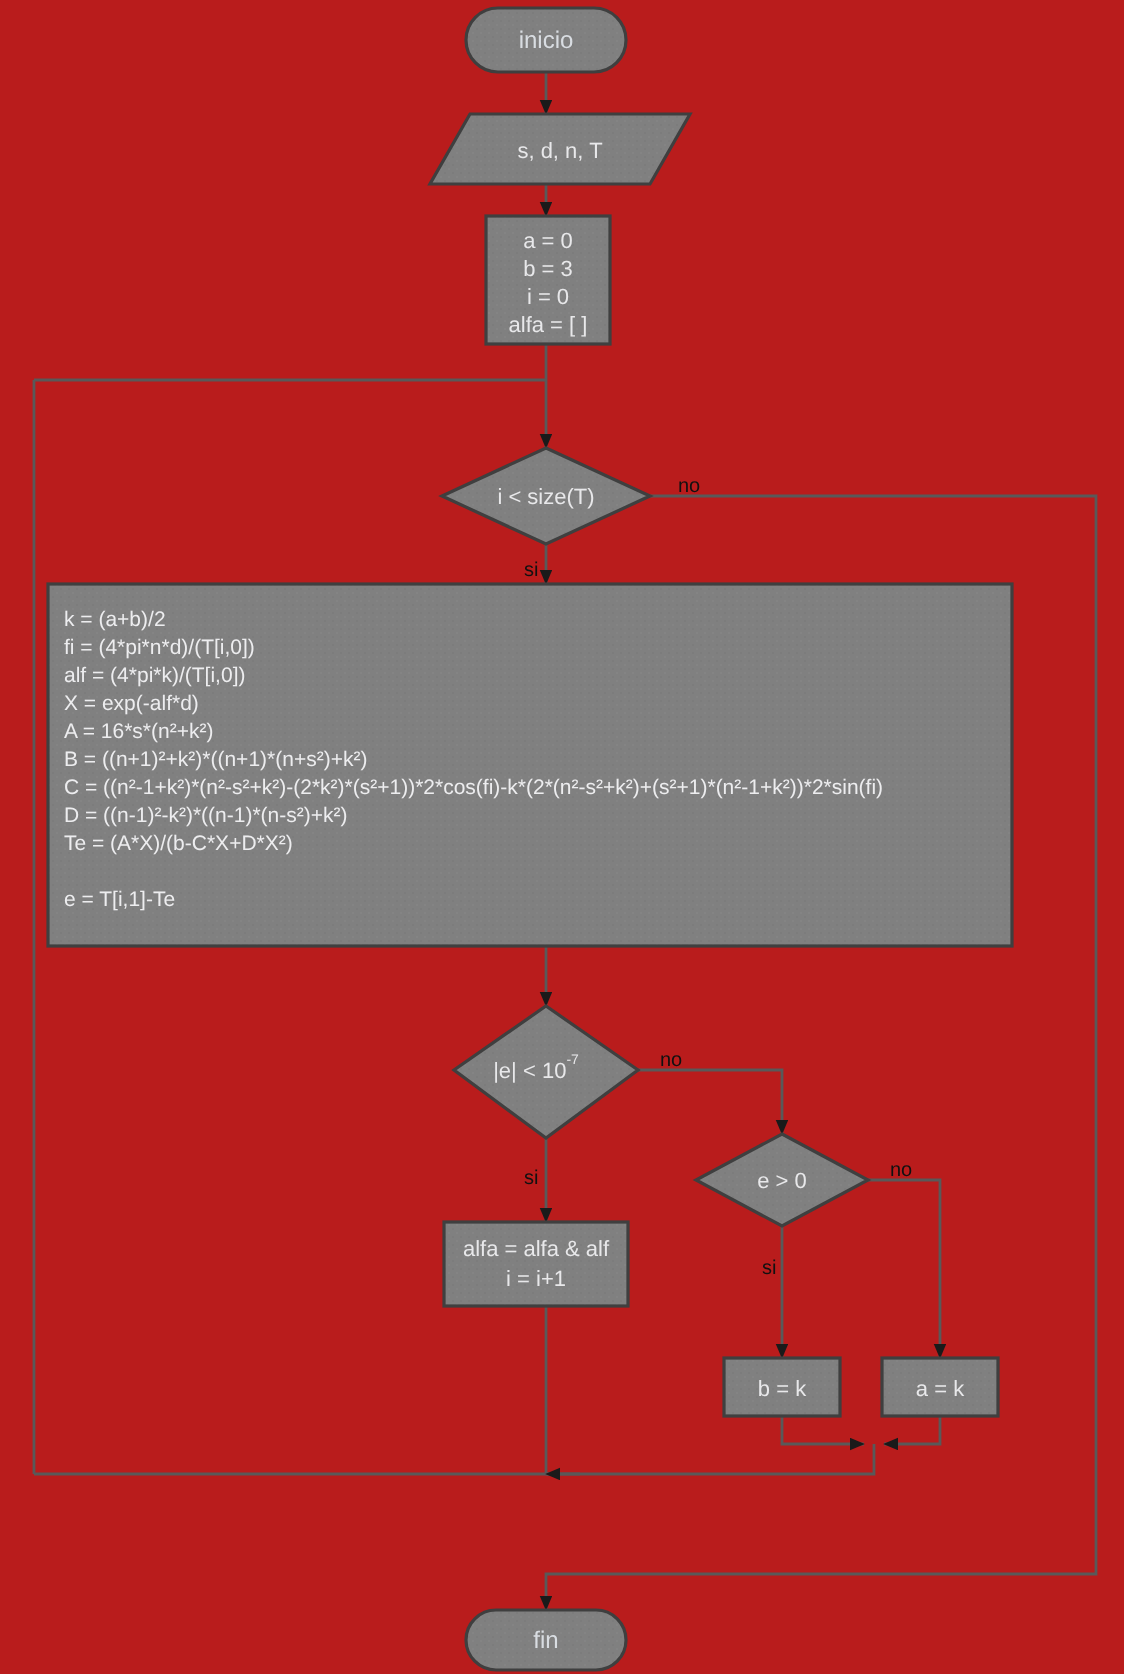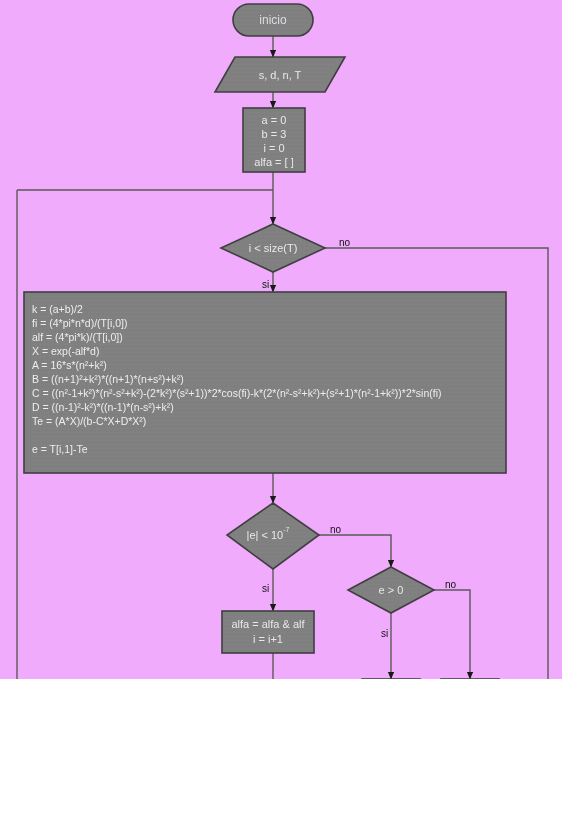--- a/index.html
+++ b/index.html
@@ -6,22 +6,22 @@
     margin: 0;
     padding: 0;
     background: #ffffff;
   }
   body {
     font-family: "Liberation Sans", sans-serif;
   }
   #canvas {
     position: relative;
     width: 562px;
-    height: 679px;
-    background: #f0abfc;
+    height: 837px;
+    background: #b91c1c;
     overflow: hidden;
   }
   #flow-svg {
     position: absolute;
     left: 0;
     top: 0;
     width: 562px;
     height: 837px;
   }
   .node-text {

